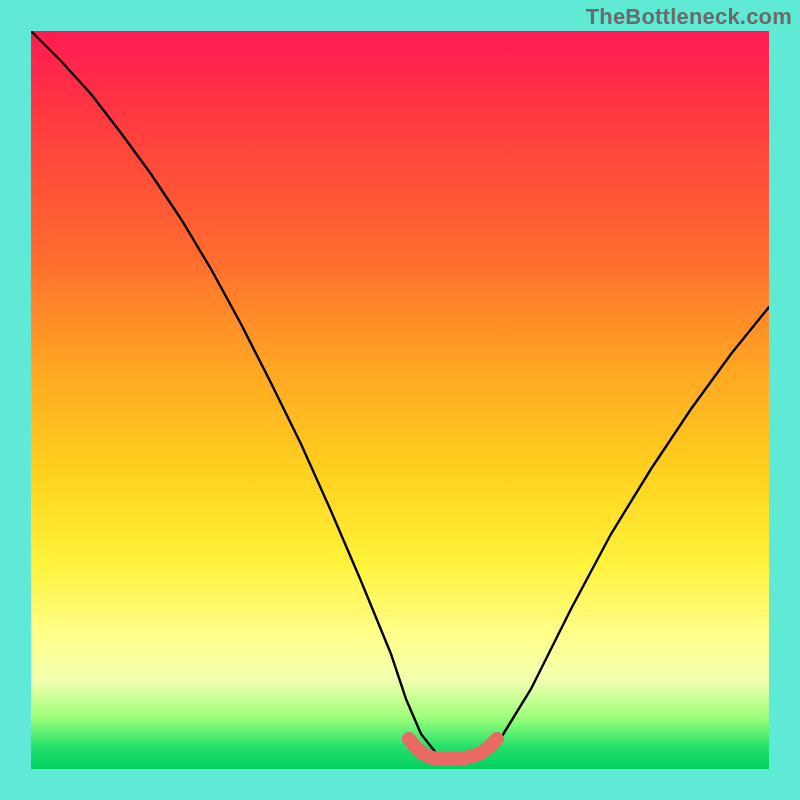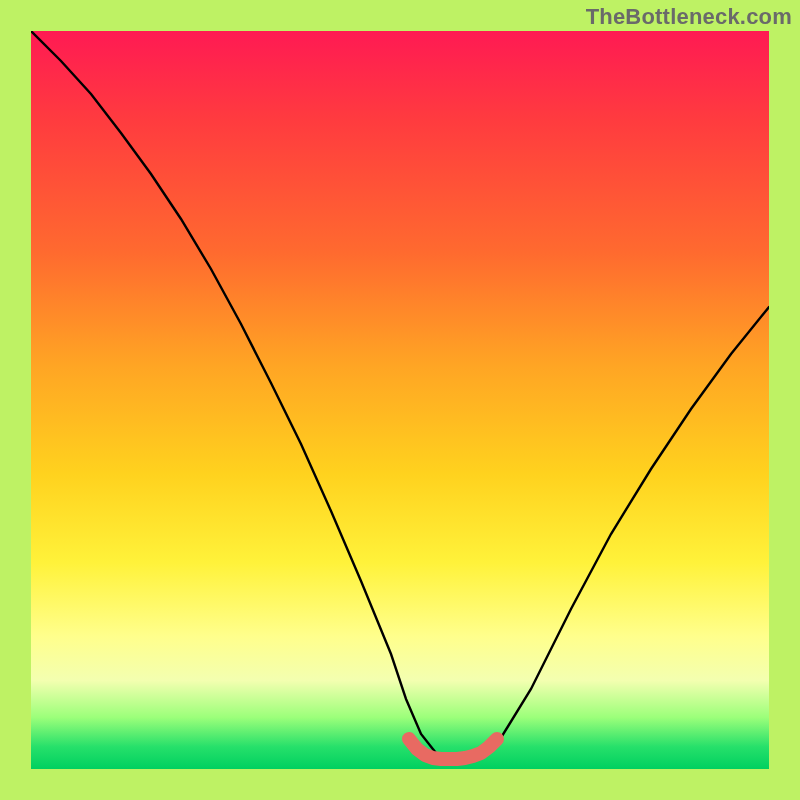--- a/index.html
+++ b/index.html
@@ -7,21 +7,21 @@
     padding: 0;
     width: 800px;
     height: 800px;
     background: #000;
     overflow: hidden;
     font-family: Arial, Helvetica, sans-serif;
   }
   .frame {
     position: absolute;
     inset: 0;
-    background: #bef264;
+    background: #5eead4;
   }
   .plot-area {
     position: absolute;
     left: 31px;
     top: 31px;
     width: 738px;
     height: 738px;
     overflow: hidden;
   }
   .gradient {

